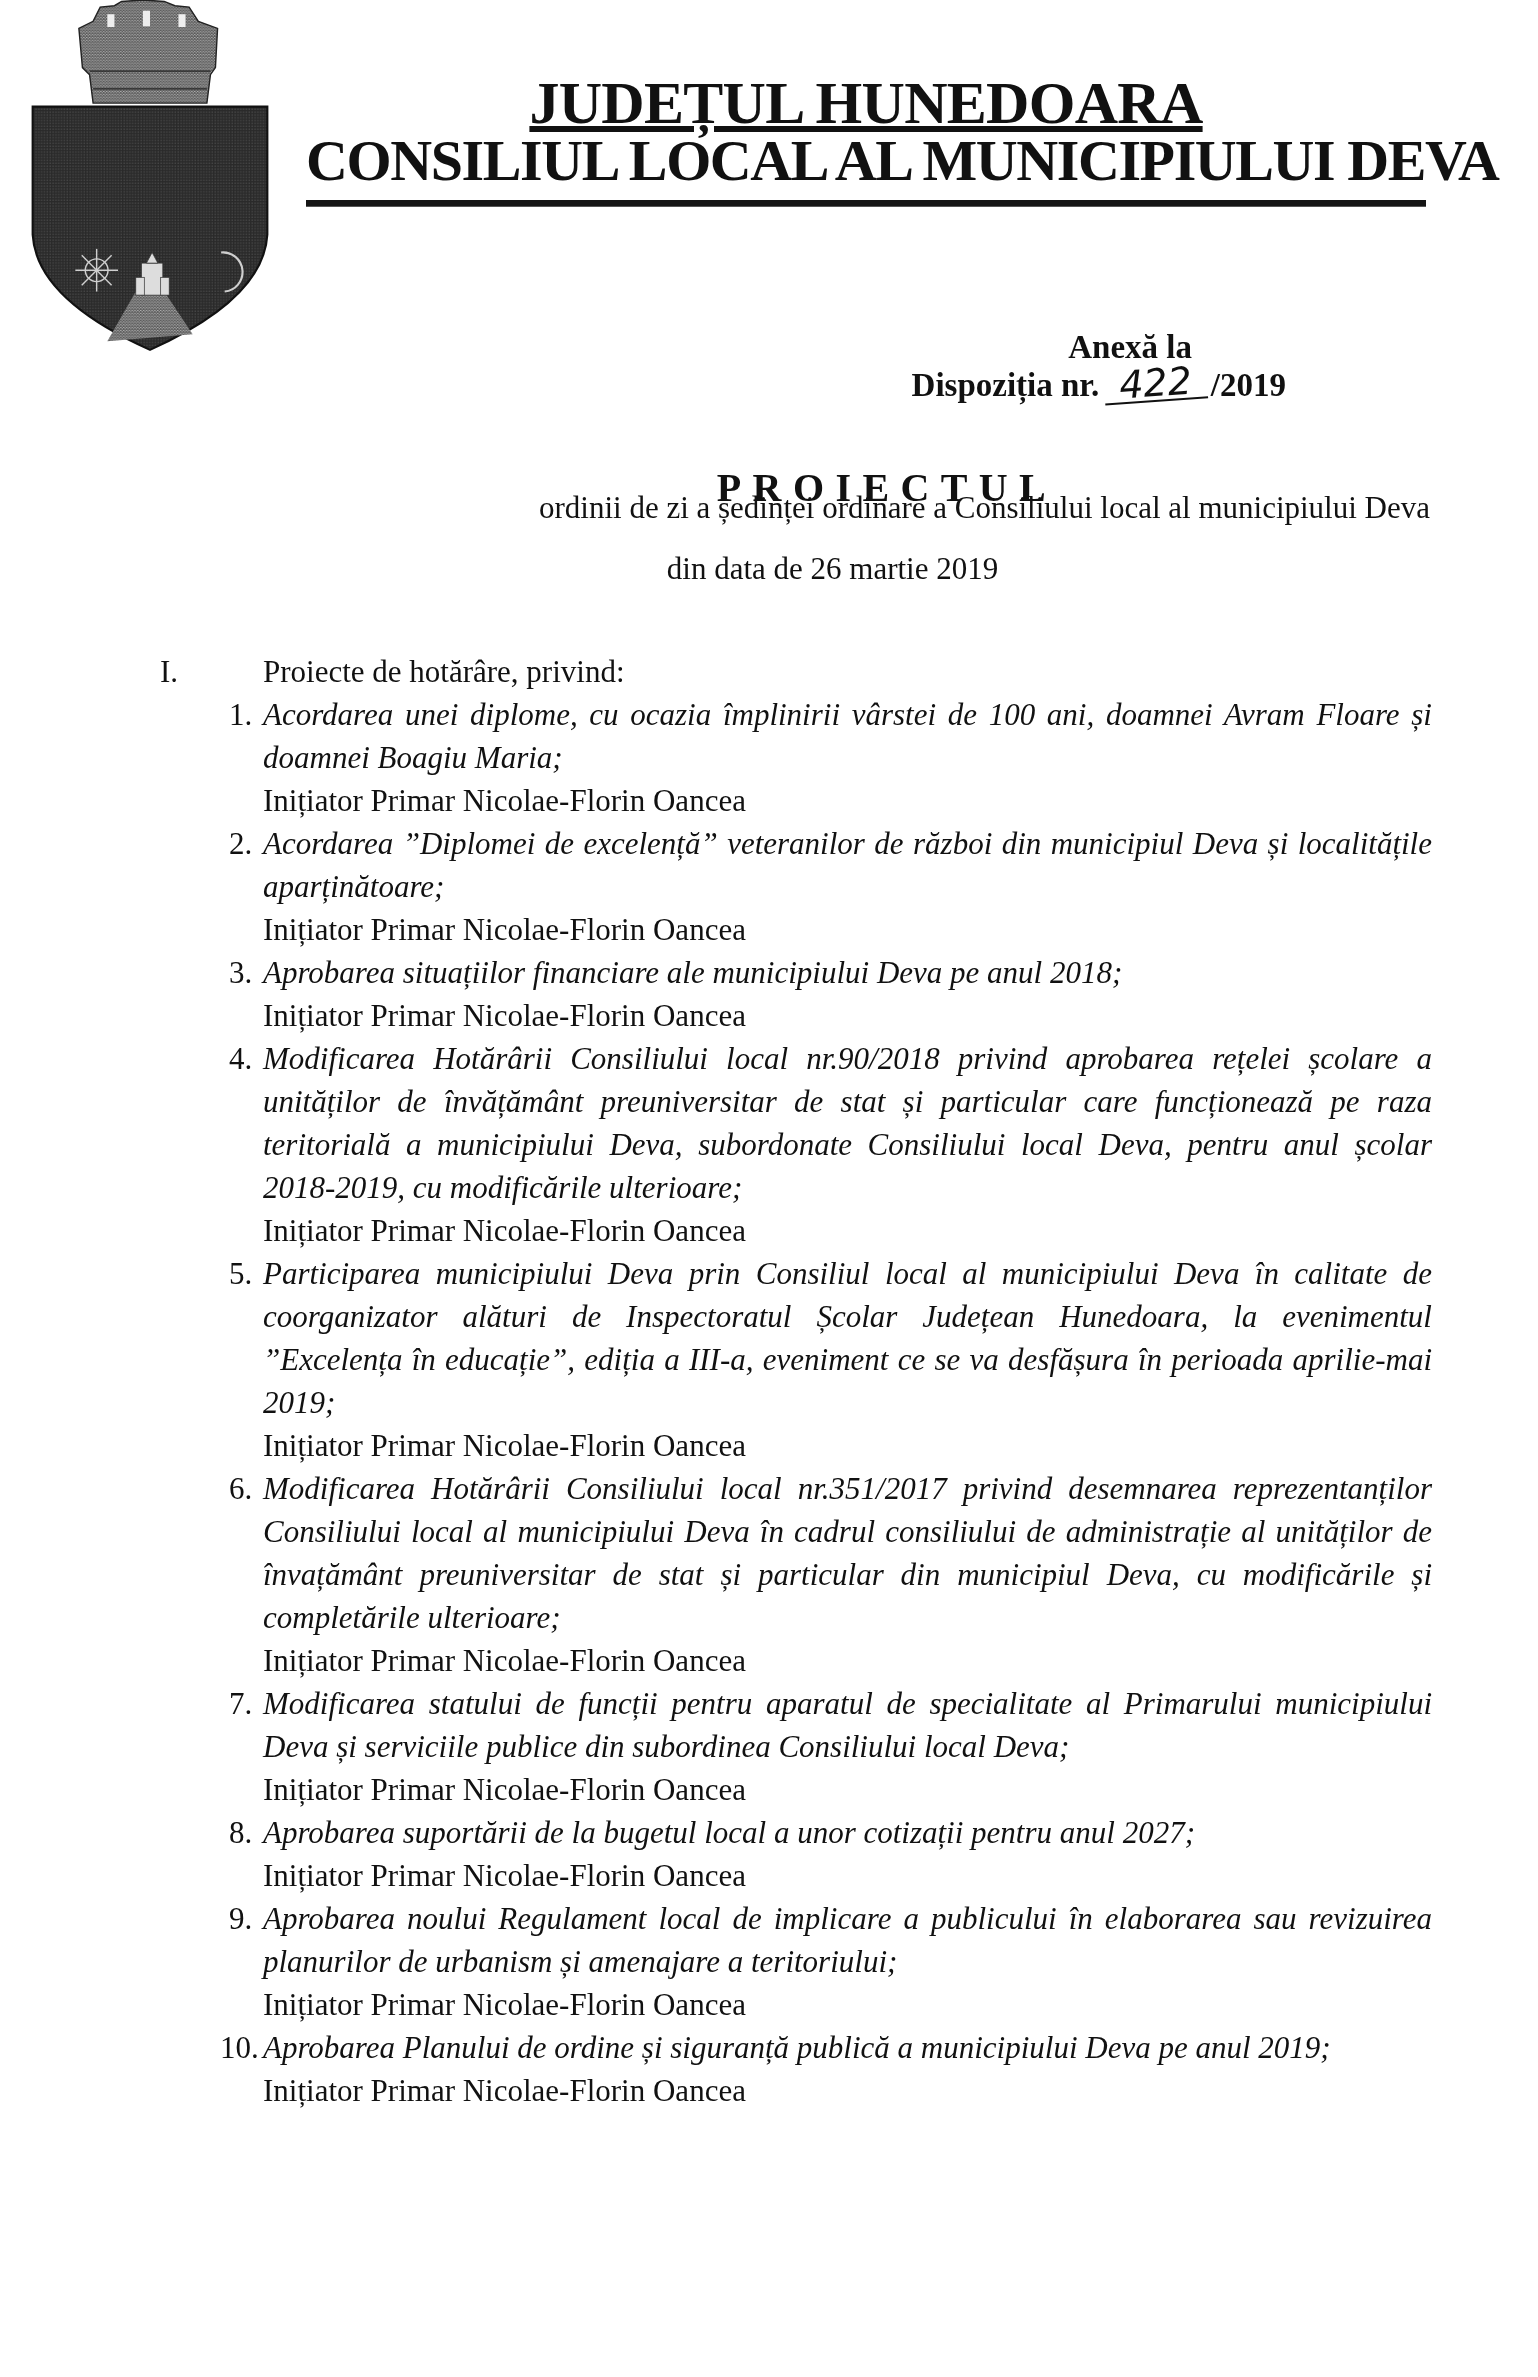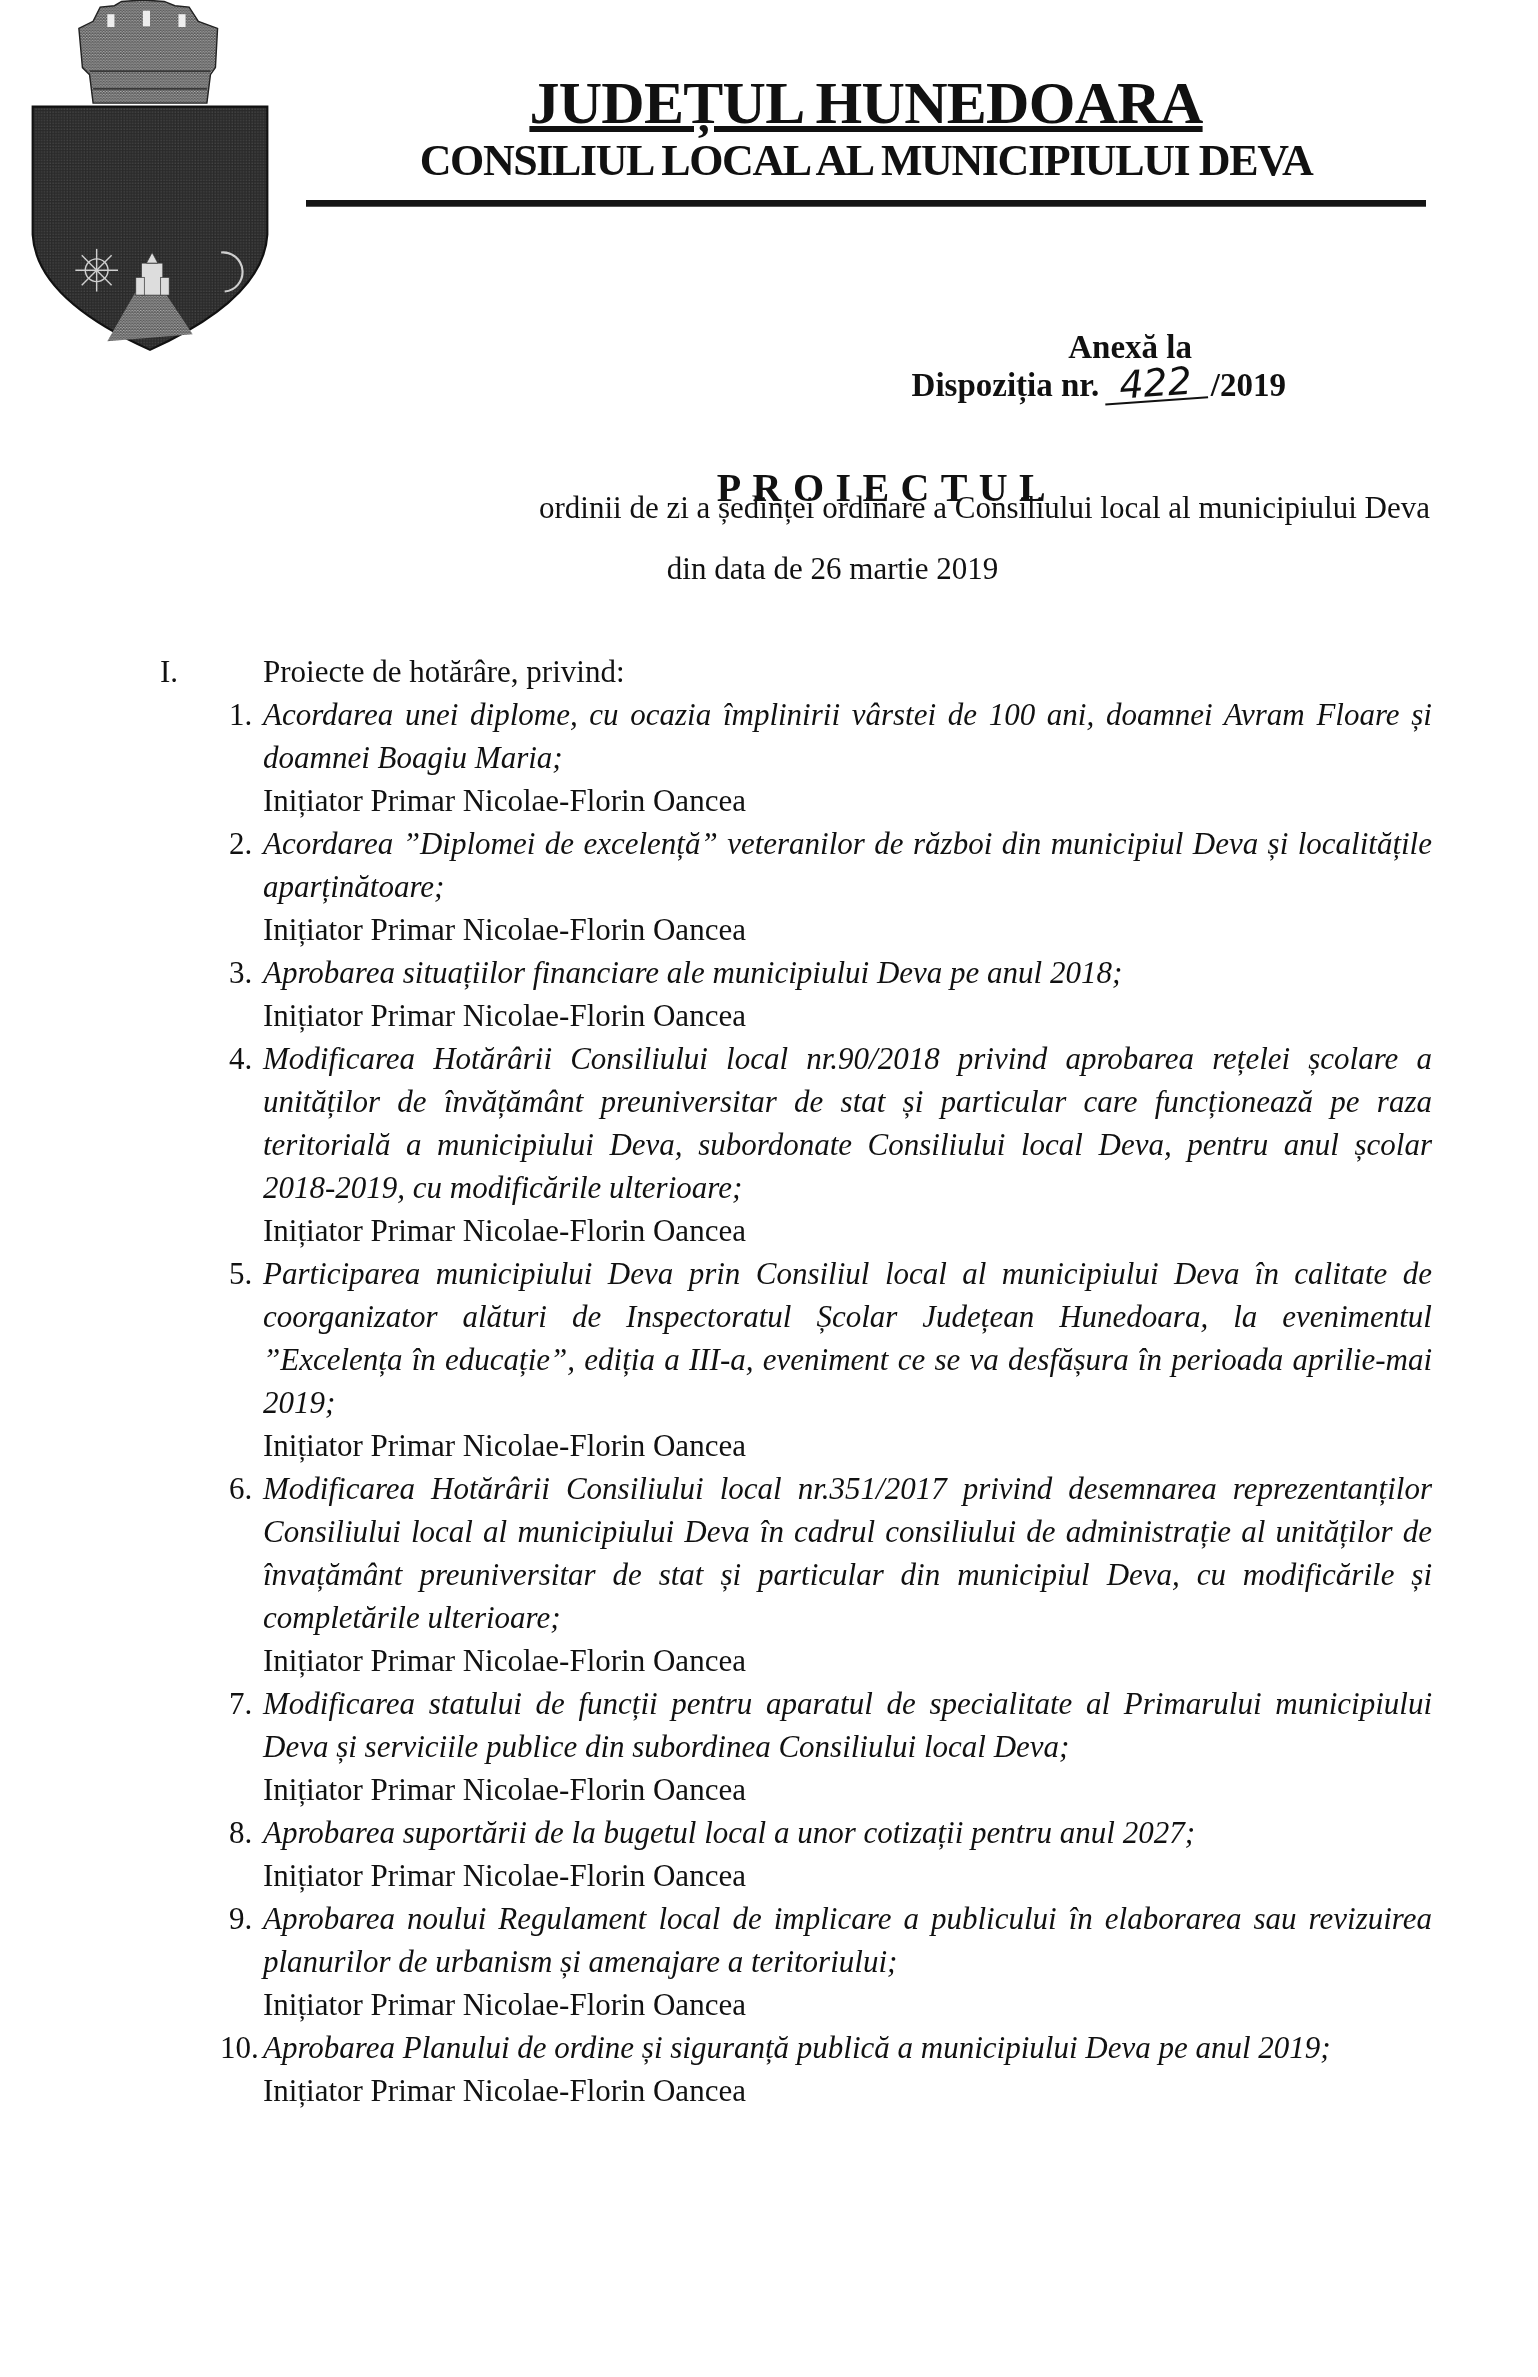--- a/index.html
+++ b/index.html
@@ -6,21 +6,21 @@
   body {
     width: 1539px; height: 2377px; position: relative; overflow: hidden;
     font-family: "Liberation Serif", "DejaVu Serif", serif; color: #111111;
   }
   .crest { position: absolute; left: 28.5px; top: 0px; width: 242px; height: 352px; }
   .hdr {
     position: absolute; left: 306px; width: 1120px; text-align: center;
     font-weight: bold; color: #111; white-space: nowrap;
   }
   .hdr1 { top: 71px; font-size: 60px; line-height: 64px; letter-spacing: -0.7px; text-decoration: underline; }
-  .hdr2 { top: 129px; font-size: 44px; line-height: 64px; letter-spacing: -1.4px; }
+  .hdr2 { top: 129px; font-size: 58px; line-height: 64px; letter-spacing: -1.4px; }
   .rule {
     position: absolute; left: 306px; width: 1120px; top: 200px; height: 5.7px;
     background: #151515; border-bottom: 0.7px solid #555;
   }
   .annex {
     position: absolute; right: 253px; text-align: center; font-weight: bold;
     font-size: 33px; line-height: 37px; white-space: nowrap;
   }
   .annex1 { top: 329px; right: 347px; }
   .annex2 { top: 366px; }

